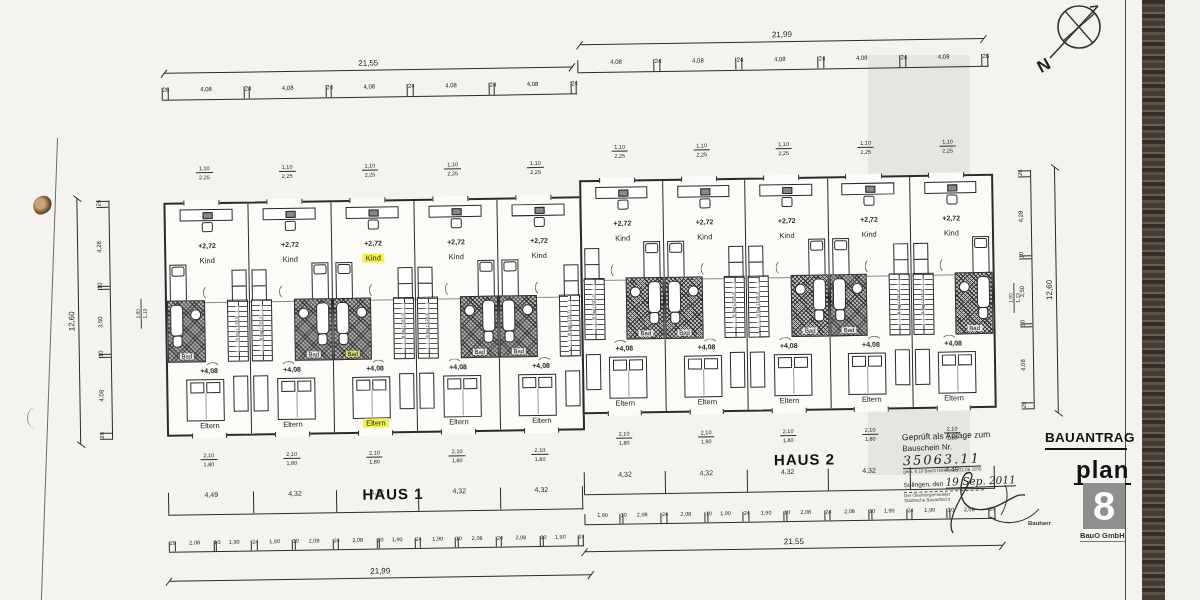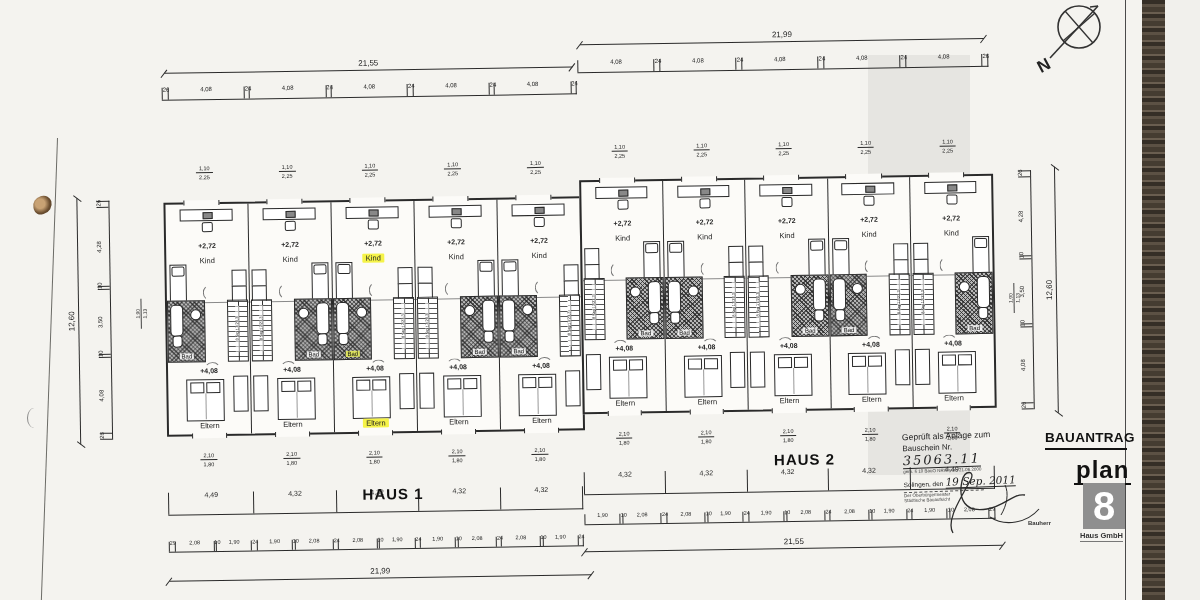--- a/index.html
+++ b/index.html
@@ -795,15 +795,15 @@
     <svg width="110" height="75" viewBox="0 0 110 75">
       <path d="M18,68 C10,55 28,30 36,14 C40,6 30,4 27,16 C23,34 30,48 52,44 C70,41 78,28 90,30" fill="none" stroke="#2c2c2c" stroke-width="1.3"></path>
       <path d="M55,52 C70,62 92,58 104,44" fill="none" stroke="#2c2c2c" stroke-width="1.1"></path>
       <path d="M70,20 C74,28 72,40 66,50" fill="none" stroke="#2c2c2c" stroke-width="1"></path>
     </svg>
   </div>
 
   <div class="abs tb-title">BAUANTRAG</div>
   <div class="abs logo-word">plan</div>
   <div class="abs logo-box">8</div>
-  <div class="abs logo-co">Haus GmbH</div>
+  <div class="abs logo-co">BauO GmbH</div>
   <div class="abs side-label">Bauherr</div>
 </div>
 
 </body></html>

